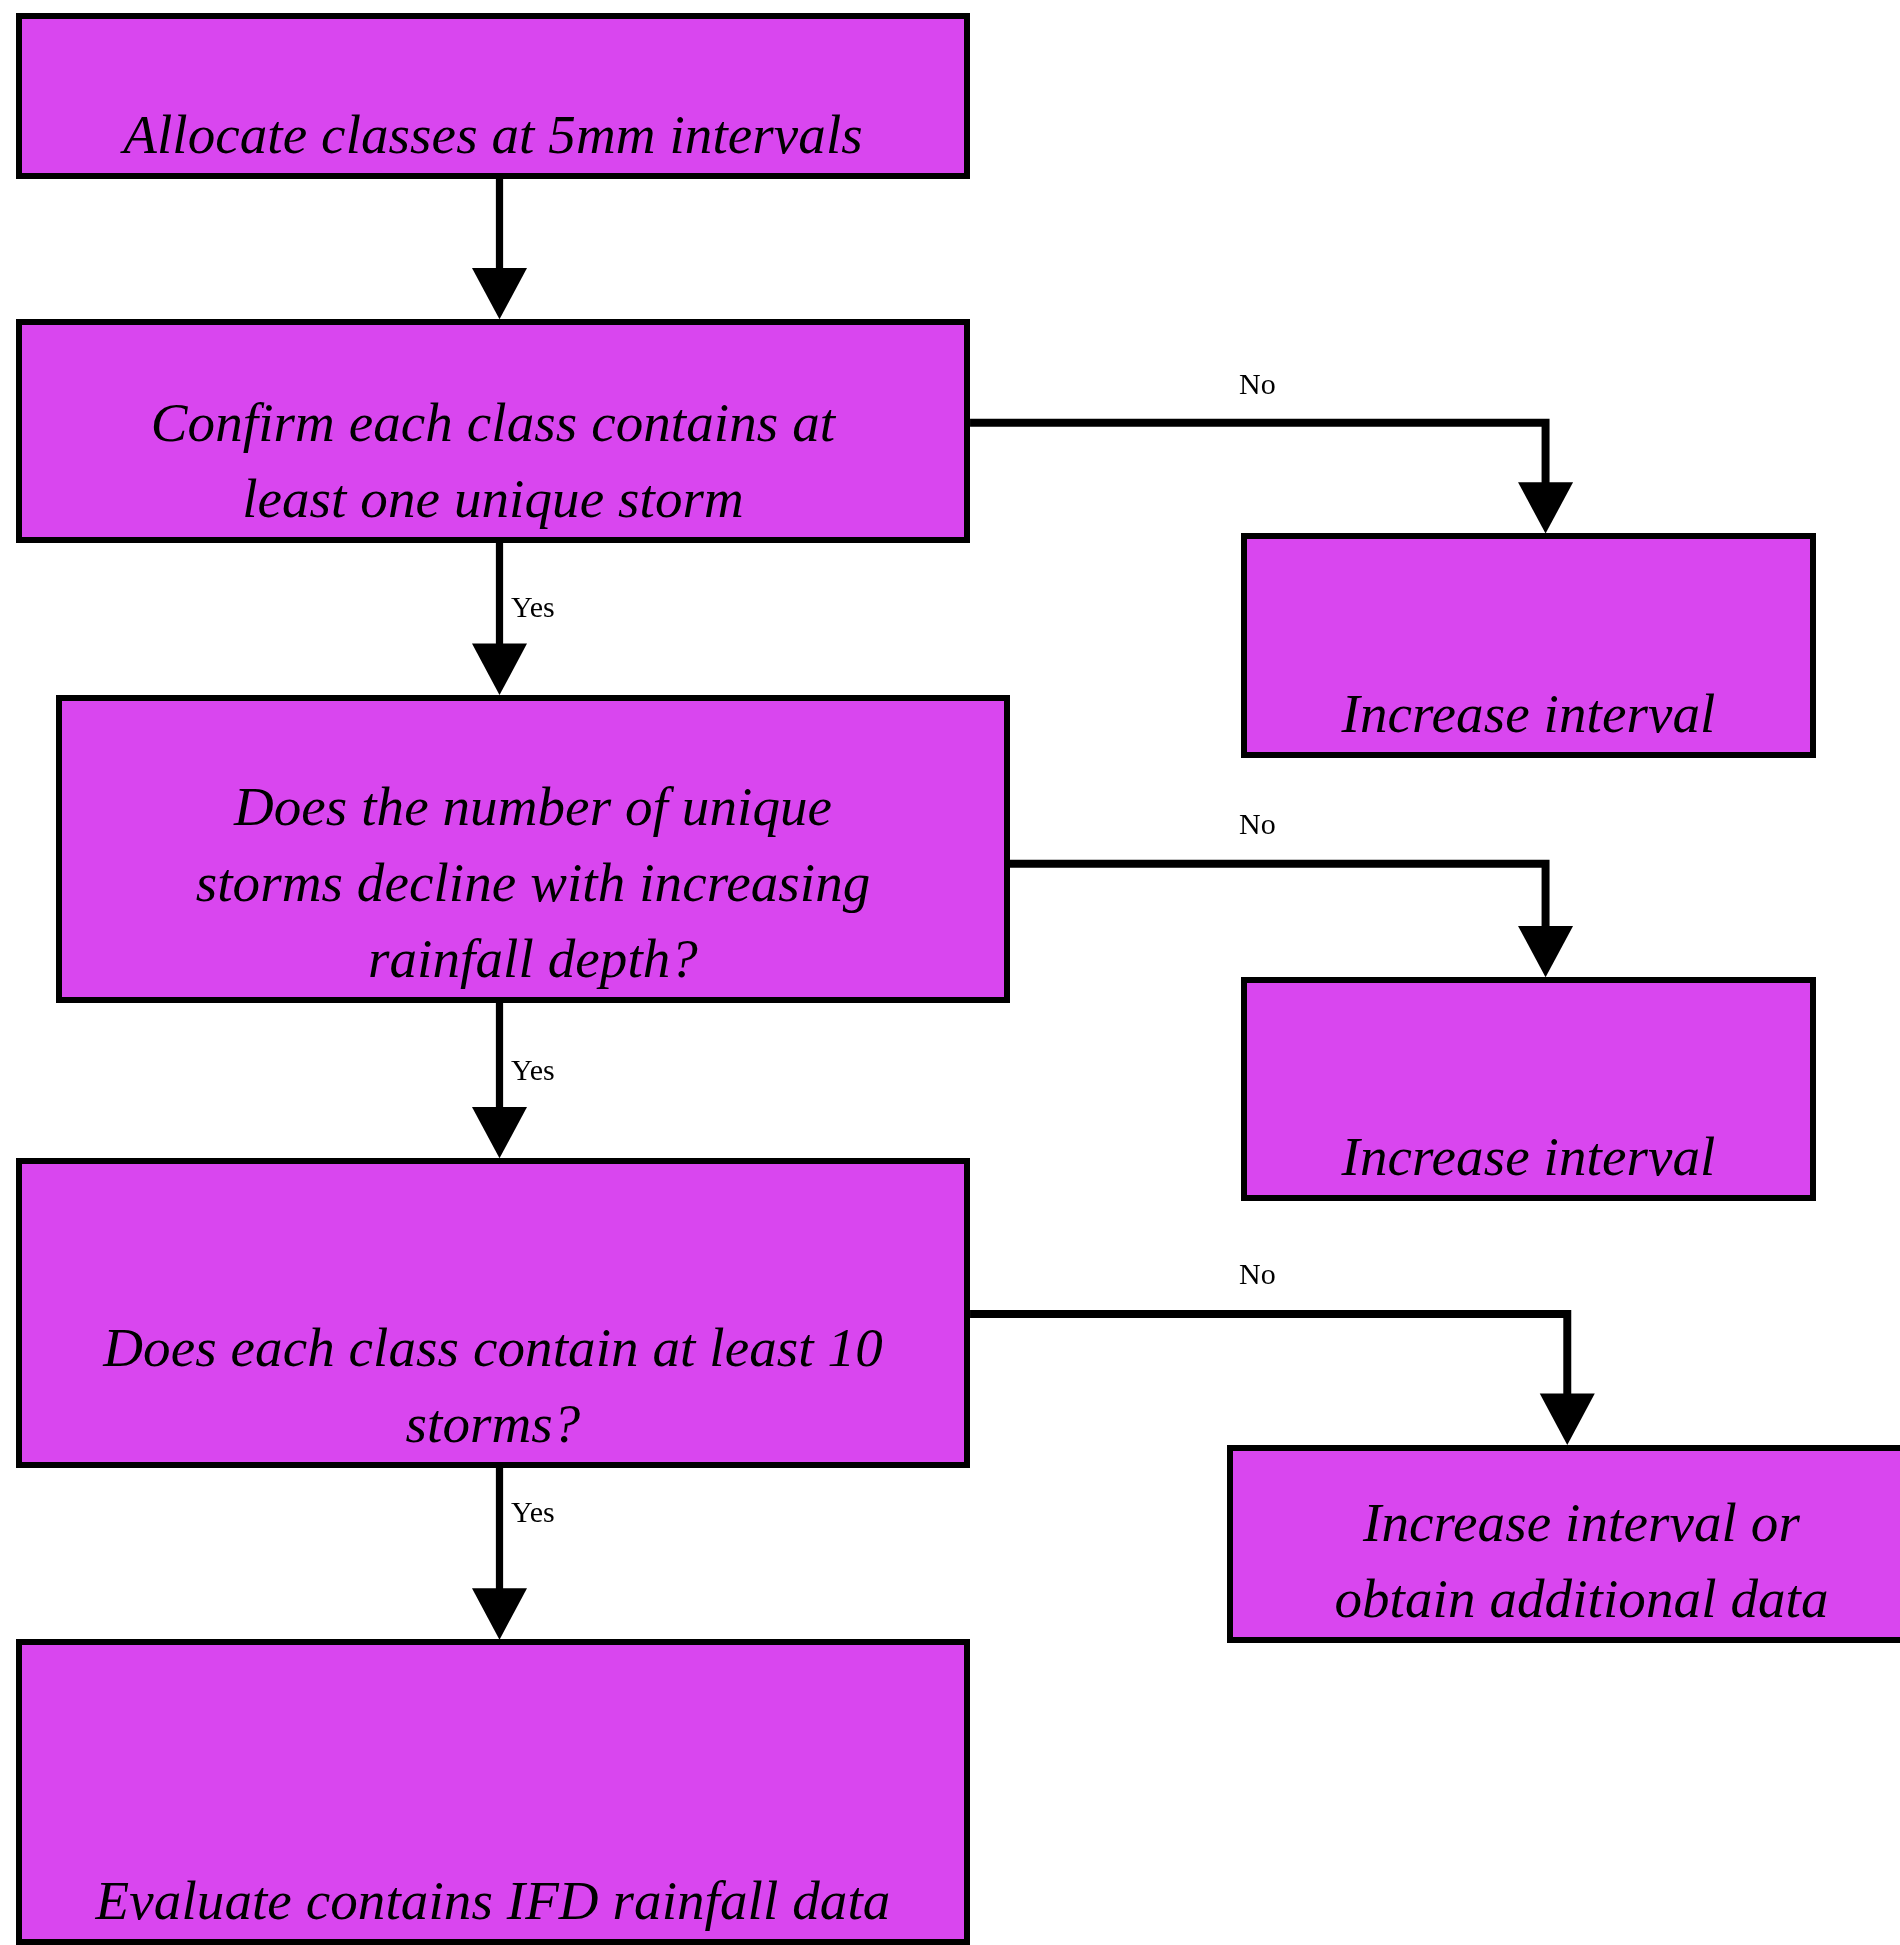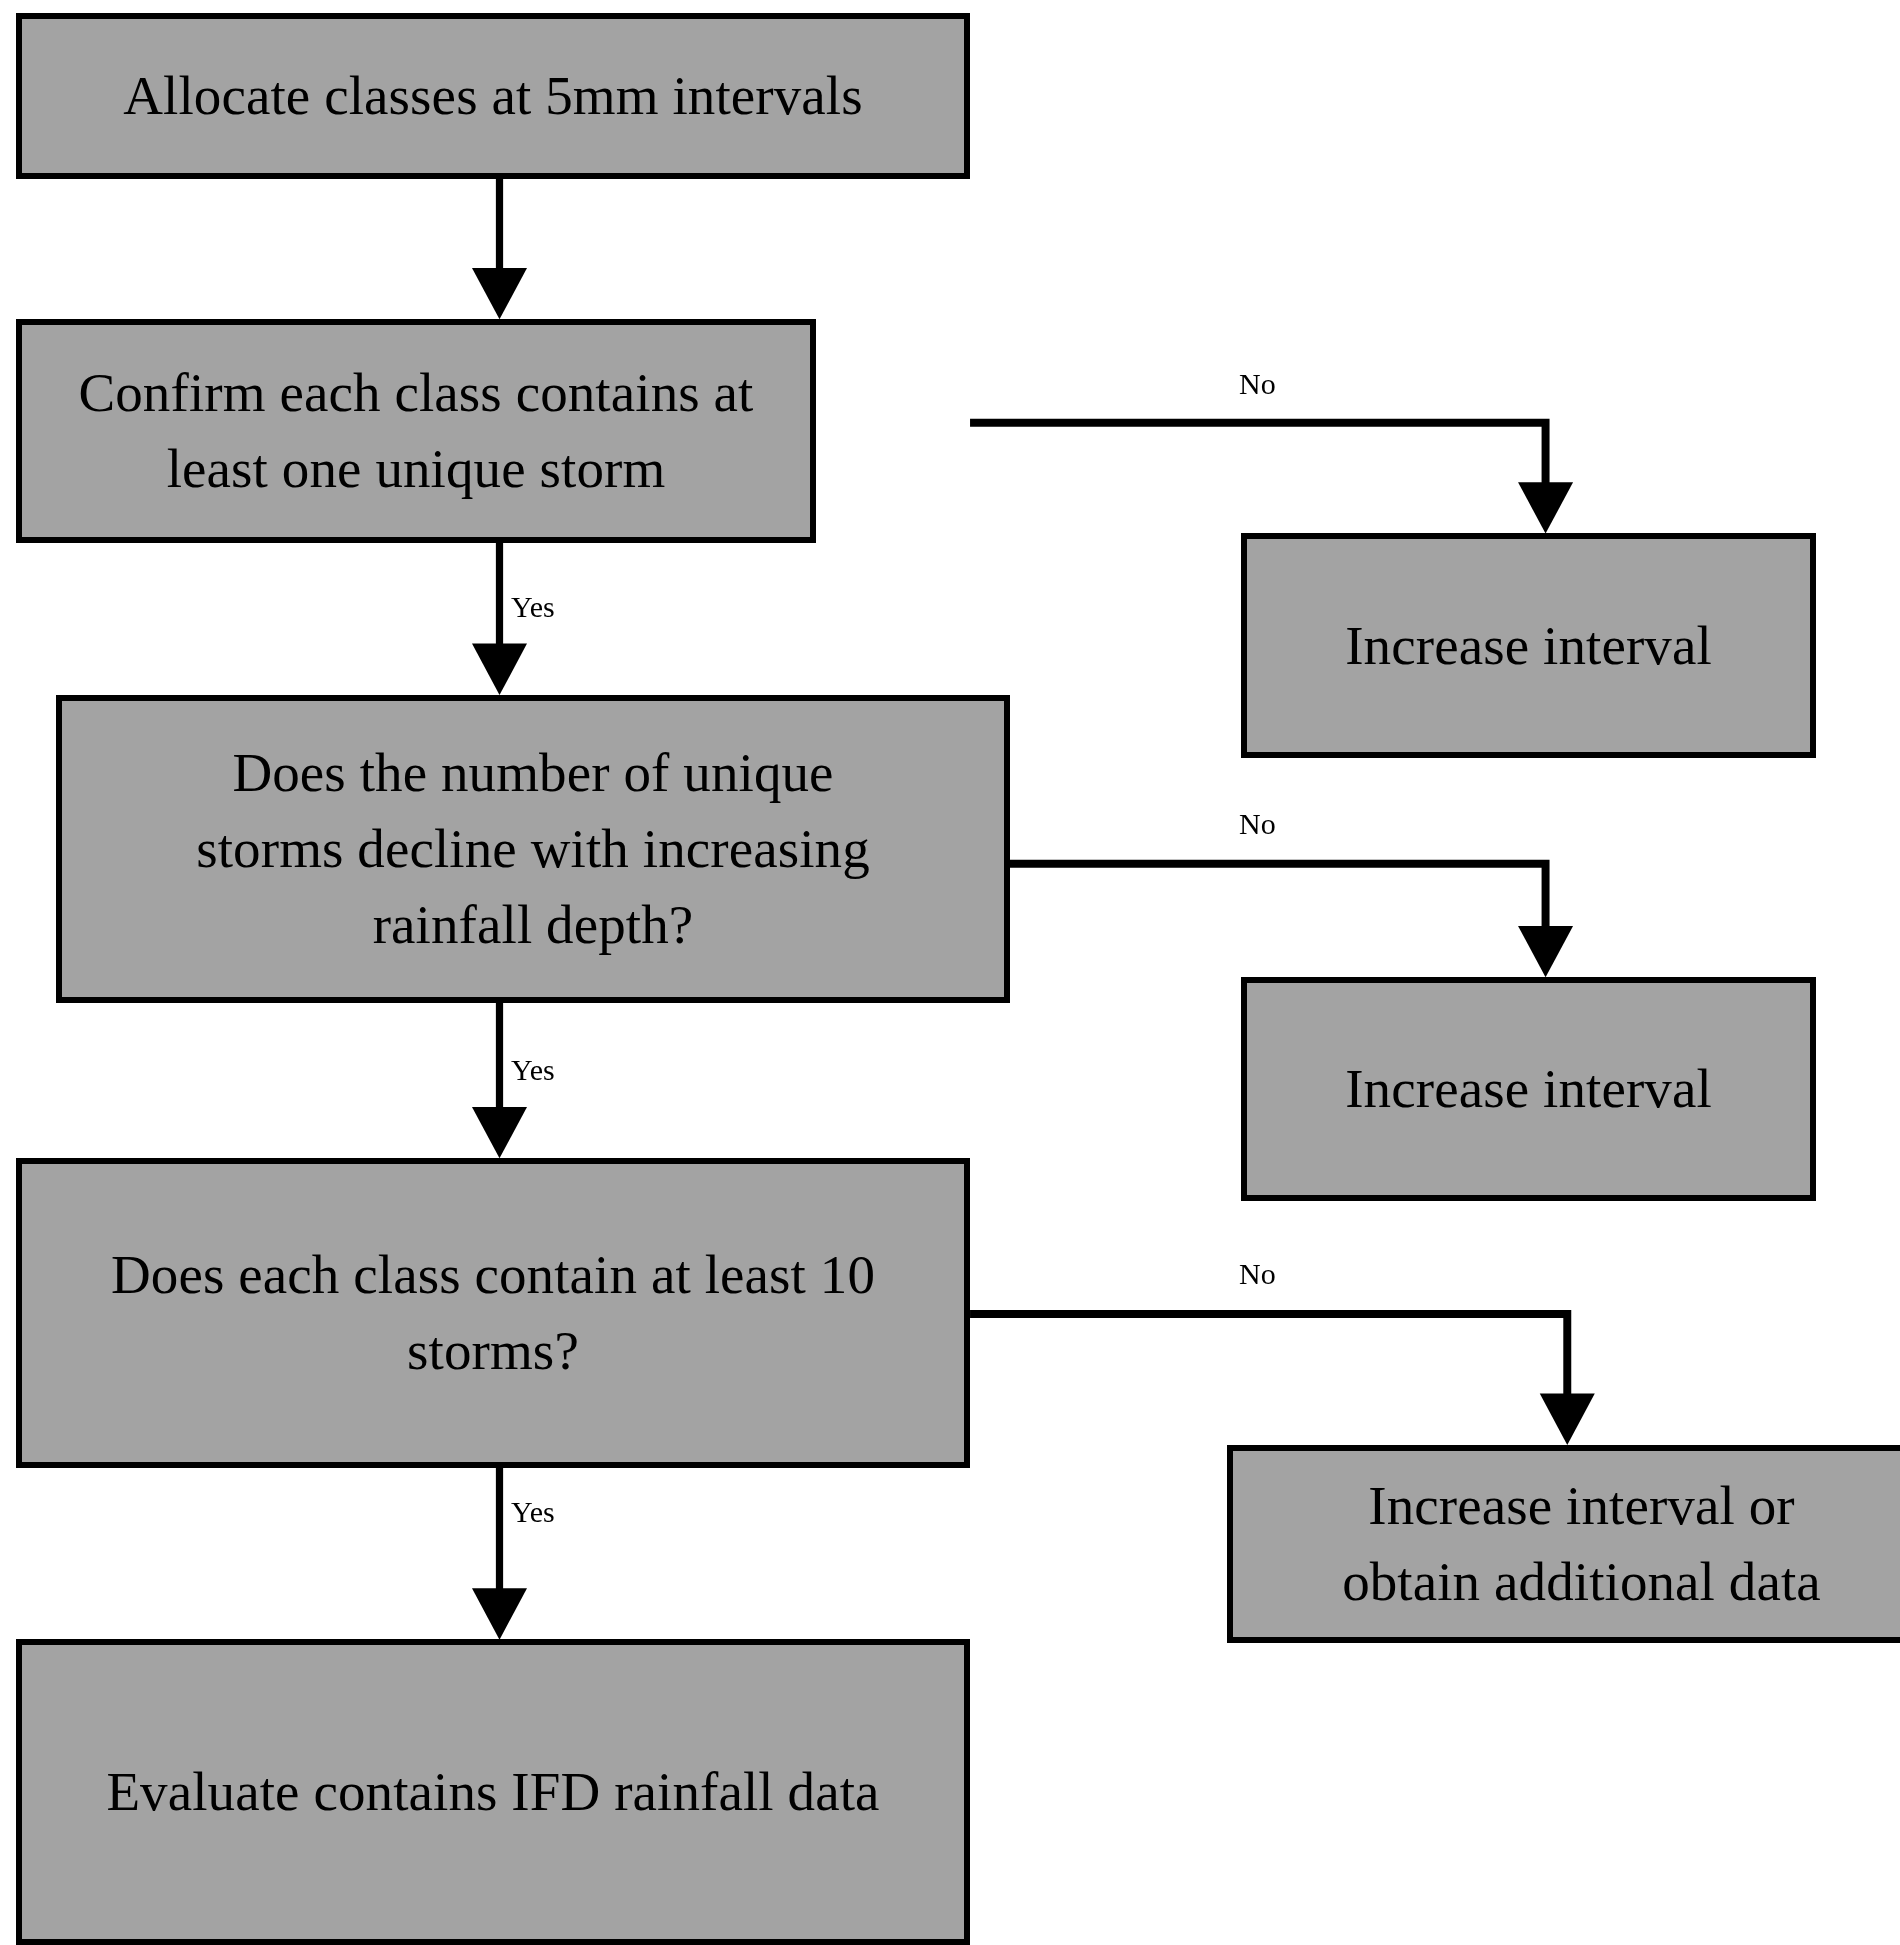--- a/index.html
+++ b/index.html
@@ -13,26 +13,27 @@
     width: 1901px;
     height: 1946px;
     background: #ffffff;
     overflow: hidden;
     font-family: "Liberation Serif", "DejaVu Serif", serif;
   }
   .node {
     position: absolute;
     box-sizing: border-box;
     border: 6.5px solid #000000;
-    background: #a3a3a3;
+    background: #d946ef;
     display: flex;
-    align-items: center;
+    align-items: flex-end;
     justify-content: center;
     text-align: center;
     color: #000000;
+    font-style: italic;
   }
   .node .label {
     display: block;
     width: 100%;
     padding: 0 17.4px;
     box-sizing: border-box;
     font-size: 55px;
     line-height: 1.38;
     letter-spacing: 0.1px;
     white-space: pre-line;
@@ -81,21 +82,21 @@
       <path d="M 1340 1815 L 2165 1815 L 2165 1959" stroke-width="11"></path>
       <polygon points="2165,1996 2127,1925 2203,1925"></polygon>
 
     </svg>
   </div>
 
   <div class="node" style="left:16px; top:13px; width:954px; height:166px;">
     <span class="label">Allocate classes at 5mm intervals</span>
   </div>
 
-  <div class="node" style="left:16px; top:319px; width:800px; height:224px;">
+  <div class="node" style="left:16px; top:319px; width:954px; height:224px;">
     <span class="label">Confirm each class contains at
 least one unique storm</span>
   </div>
 
   <div class="node" style="left:16px; top:695px; width:954px; height:308px;margin-left:40px;">
     <span class="label">Does the number of unique
 storms decline with increasing
 rainfall depth?</span>
   </div>
 

